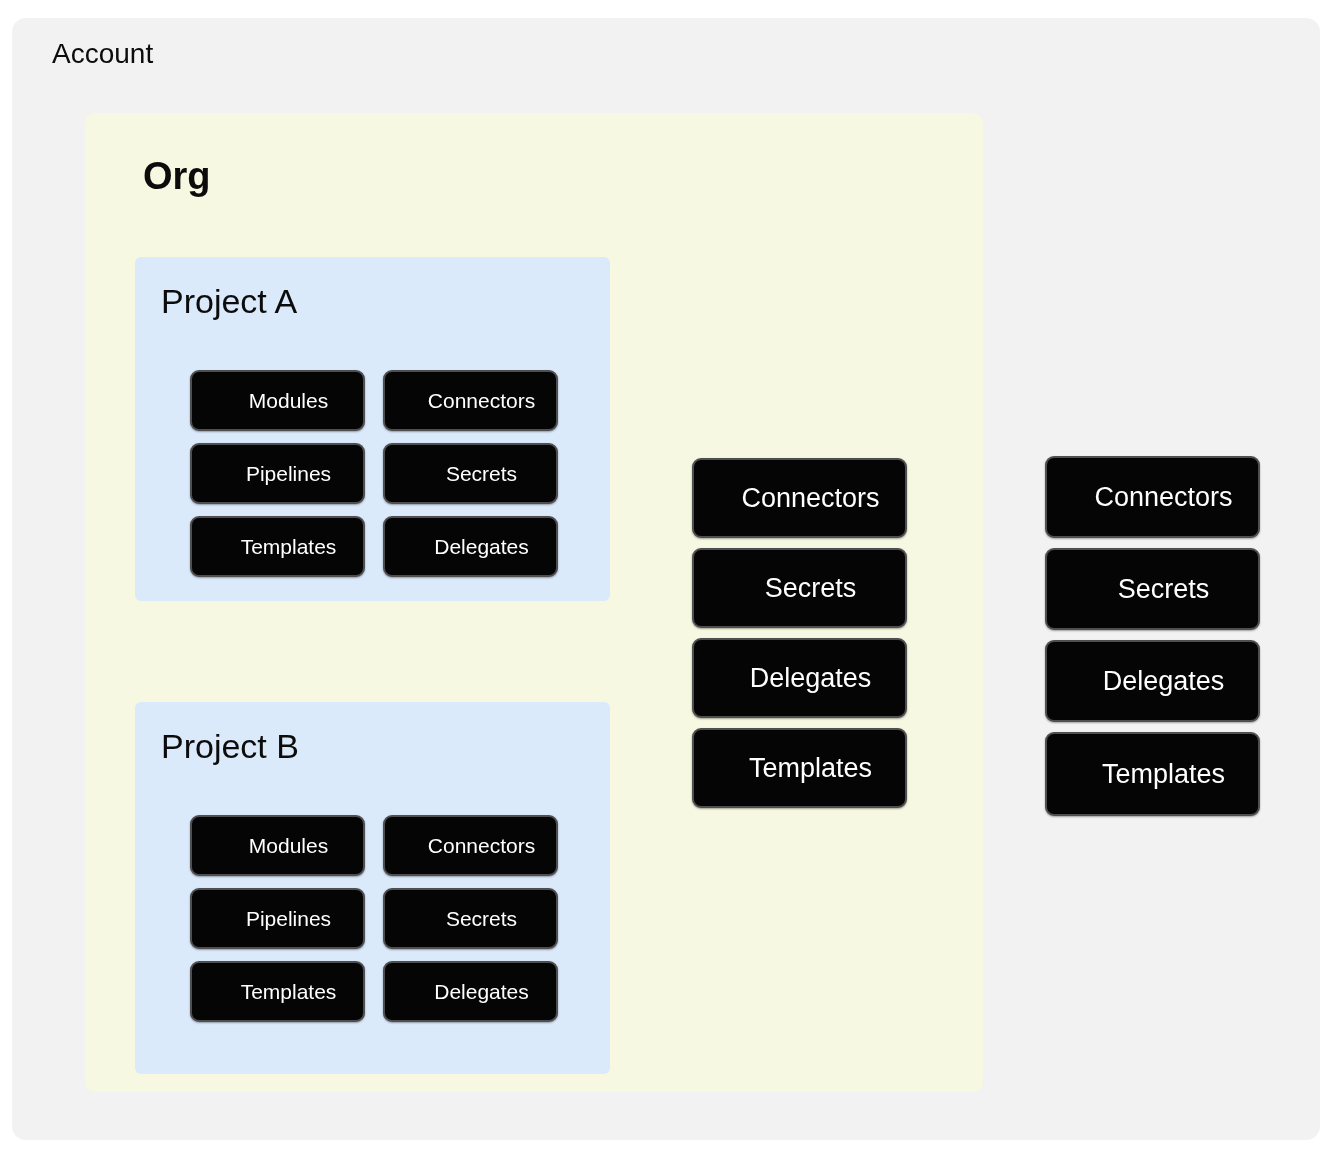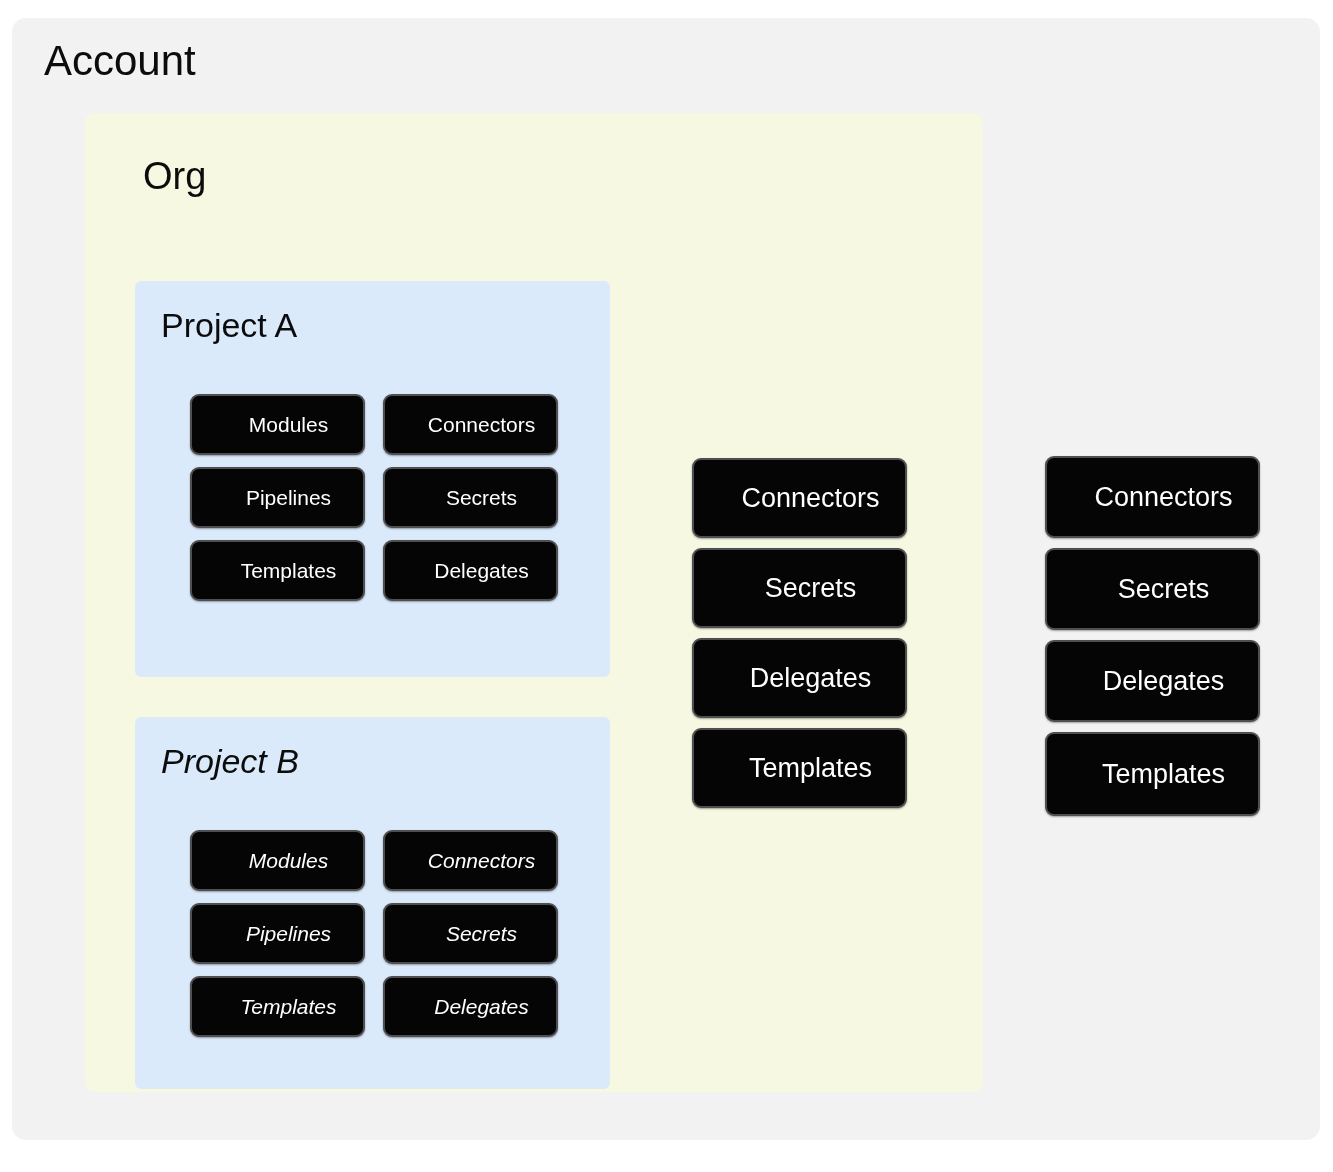--- a/index.html
+++ b/index.html
@@ -27,23 +27,23 @@
     top: 18px;
     width: 1308px;
     height: 1122px;
     background: #f2f2f2;
     border-radius: 14px;
     box-sizing: border-box;
   }
 
   .account-title {
     position: absolute;
-    left: 32px;
+    left: 40px;
     top: 22px;
-    font-size: 42px;
+    font-size: 28px;
     line-height: 1;
     color: #0c0c0c;
     font-weight: 400;
     letter-spacing: 0px;
     white-space: nowrap;
   }
 
   
   .org-panel {
     position: absolute;
@@ -56,34 +56,34 @@
     box-sizing: border-box;
   }
 
   .org-title {
     position: absolute;
     left: 58px;
     top: 44px;
     font-size: 38px;
     line-height: 1;
     color: #0c0c0c;
-    font-weight: 400;
+    font-weight: 700;
     white-space: nowrap;
   }
 
   
   .project-panel {
     position: absolute;
     width: 475px;
     background: #dbeafb;
     border-radius: 6px;
     box-sizing: border-box;
   }
-  .project-a { left: 50px; top: 168px; height: 396px; }
-  .project-b { left: 50px; top: 604px; height: 372px; font-style: italic; }
+  .project-a { left: 50px; top: 144px; height: 344px; }
+  .project-b { left: 50px; top: 589px; height: 372px; }
 
   .project-title {
     position: absolute;
     left: 26px;
     top: 27px;
     font-size: 34px;
     line-height: 1;
     color: #0c0c0c;
     font-weight: 400;
     white-space: nowrap;

